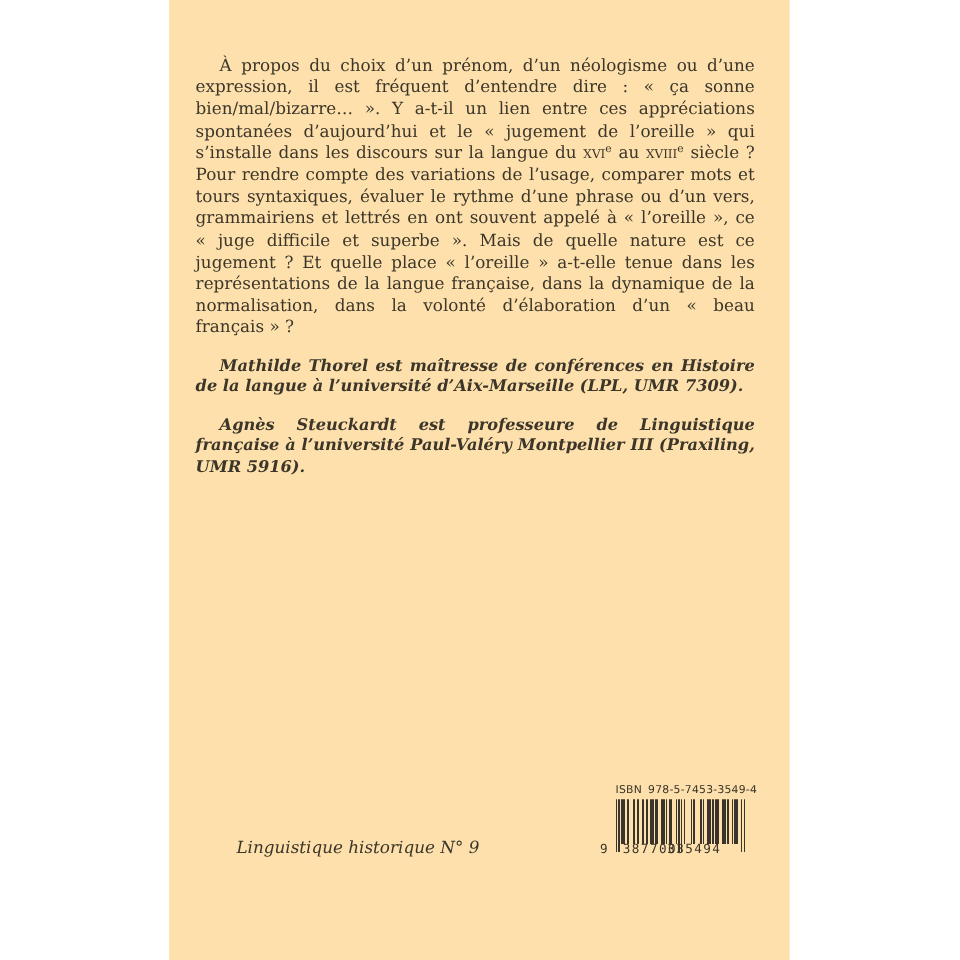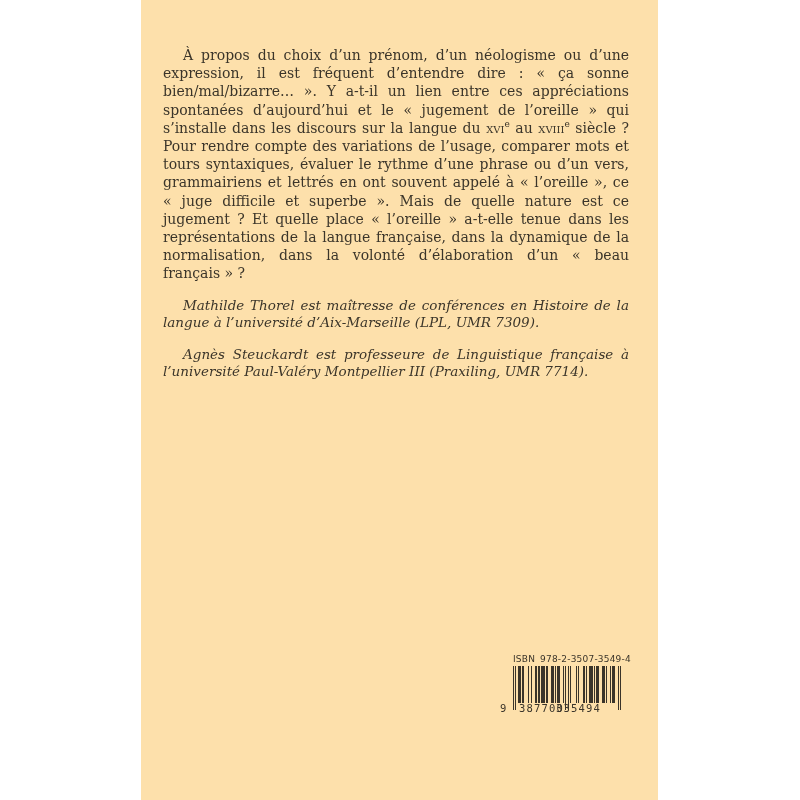--- a/index.html
+++ b/index.html
@@ -32,20 +32,21 @@
   .sc { font-variant: small-caps; }
   .blurb sup { font-size: 9px; line-height: 0; vertical-align: super; }
   .bios {
     margin-top: 14px;
     padding: 0 29px 0 22px;
     font-family: "DejaVu Serif", serif;
     font-style: italic;
     font-size: 13.5px;
     line-height: 17.6px;
     text-align: justify;
+    font-weight: bold;
   }
   .bios .bio { margin: 0; text-indent: 20px; }
   .bios .bio + .bio { margin-top: 14px; }
   .series {
     position: absolute;
     left: 56px; top: 699px;
     font-family: "DejaVu Serif", serif;
     font-style: italic;
     font-size: 14px;
     white-space: nowrap;
@@ -85,26 +86,27 @@
 
 <div class="page" style="background: rgb(255, 255, 255);">
   <div class="cover" style="background: rgb(253, 224, 171); color: rgb(59, 53, 42);">
 
     <div class="blurb">
       <p><span>À propos du choix d’un prénom, d’un néologisme ou d’une expression, il est fréquent d’entendre dire&nbsp;: «&nbsp;ça sonne bien/mal/bizarre…&nbsp;». Y a-t-il un lien entre ces appréciations spontanées d’aujourd’hui et le «&nbsp;jugement de l’oreille&nbsp;» qui s’installe dans les discours sur la langue du </span><span class="sc">xvi</span><sup>e</sup><span> au </span><span class="sc">xviii</span><sup>e</sup><span> siècle&nbsp;? Pour rendre compte des variations de l’usage, comparer mots et tours syntaxiques, évaluer le rythme d’une phrase ou d’un vers, grammairiens et lettrés en ont souvent appelé à «&nbsp;l’oreille&nbsp;», ce «&nbsp;juge difficile et superbe&nbsp;». Mais de quelle nature est ce jugement&nbsp;? Et quelle place «&nbsp;l’oreille&nbsp;» a-t-elle tenue dans les représentations de la langue française, dans la dynamique de la normalisation, dans la volonté d’élaboration d’un «&nbsp;beau français&nbsp;»&nbsp;?</span></p>
     </div>
 
     <div class="bios">
       <p class="bio">Mathilde Thorel est maîtresse de conférences en Histoire de la langue à l’université d’Aix-Marseille (LPL, UMR 7309).</p>
-      <p class="bio">Agnès Steuckardt est professeure de Linguistique française à l’université Paul-Valéry Montpellier III (Praxiling, UMR 7714).</p>
+      <p class="bio">Agnès Steuckardt est professeure de Linguistique française à l’université Paul-Valéry Montpellier III (Praxiling, UMR 5916).</p>
     </div>
 
+    <div class="series">Linguistique historique N° 9</div>
 
     <div class="barcode">
-      <div class="isbn-line"><span>ISBN</span><span class="isbn-num">978-2-3507-3549-4</span></div>
+      <div class="isbn-line"><span>ISBN</span><span class="isbn-num">978-5-7453-3549-4</span></div>
       <div class="bars-wrap">
         <svg id="barcode-svg" xmlns="http://www.w3.org/2000/svg" viewBox="0 0 95 44" preserveAspectRatio="none">
             <rect x="0" y="0" width="1" height="44" fill="#3a342a"></rect>
             <rect x="2" y="0" width="1" height="44" fill="#3a342a"></rect>
             <rect x="4" y="0" width="1" height="37" fill="#3a342a"></rect>
             <rect x="5" y="0" width="1" height="37" fill="#3a342a"></rect>
             <rect x="6" y="0" width="1" height="37" fill="#3a342a"></rect>
             <rect x="8" y="0" width="1" height="37" fill="#3a342a"></rect>
             <rect x="9" y="0" width="1" height="37" fill="#3a342a"></rect>
             <rect x="13" y="0" width="1" height="37" fill="#3a342a"></rect>

